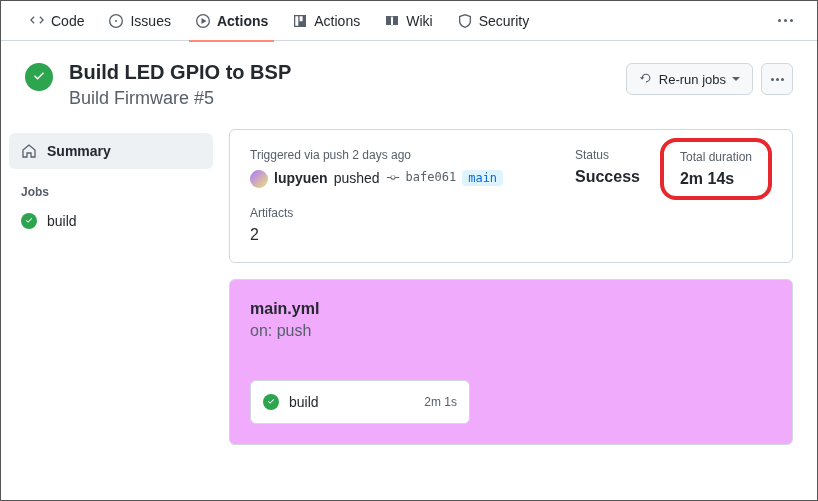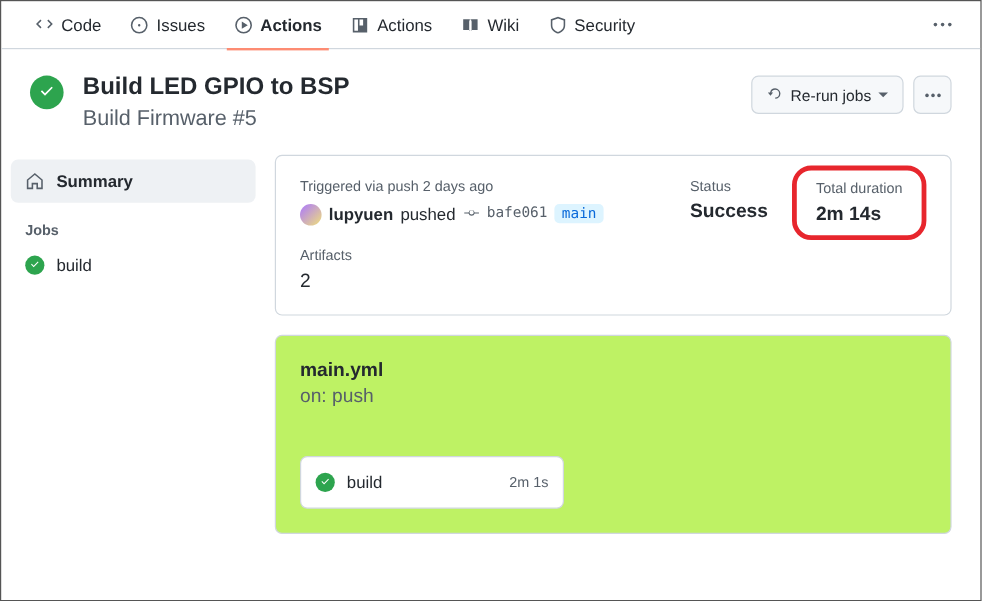--- a/index.html
+++ b/index.html
@@ -166,21 +166,21 @@
     padding: 1px 6px;
     border-radius:4px;
   }
   .artifacts { margin-top:18px; }
   .artifacts .meta-value { font-weight:400; font-size:16px; }
 
   
   .wf-card {
     border: 1px solid #d0d7de;
     border-radius: 6px;
-    background: #bef264;
+    background: #f0abfc;
     padding: 20px;
   }
   .wf-title { font-size:16px; font-weight:600; }
   .wf-sub { font-size:16px; color:#57606a; margin-top:4px; }
   .wf-jobs { margin-top: 40px; }
   .wf-job {
     width: 220px;
     background:#fff;
     border:1px solid #d0d7de;
     border-radius:6px;

